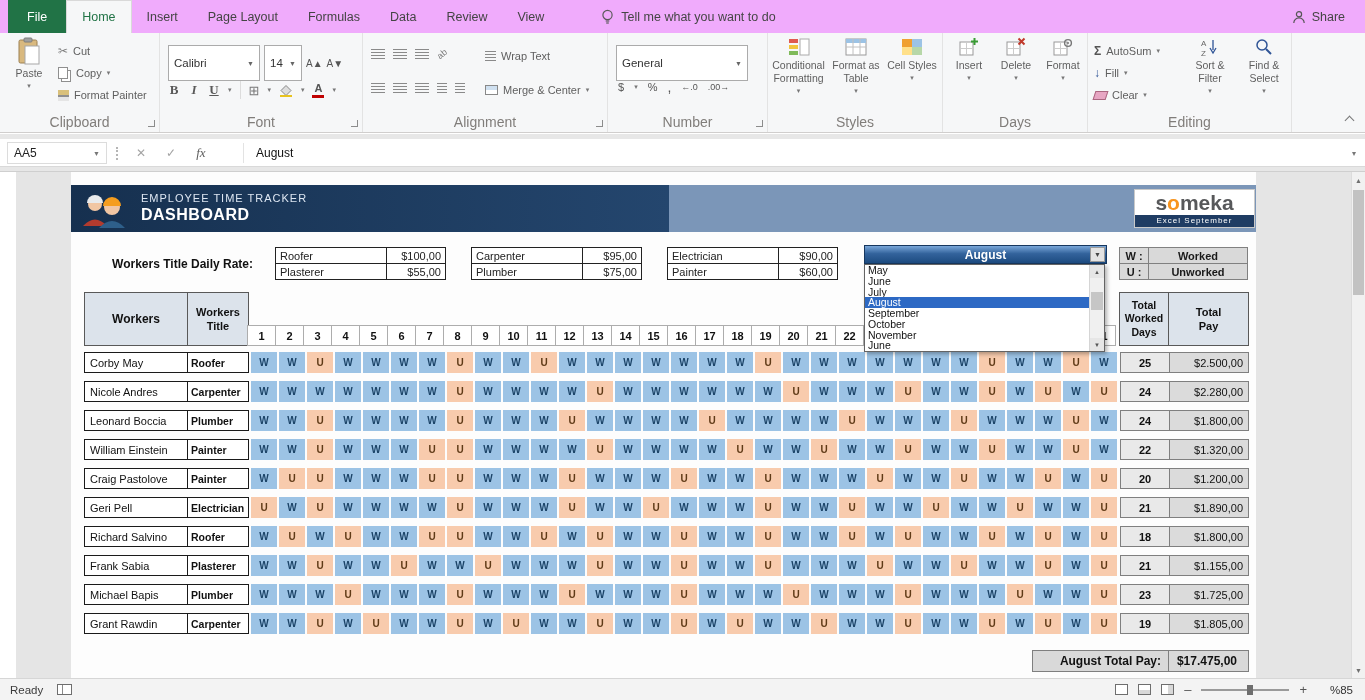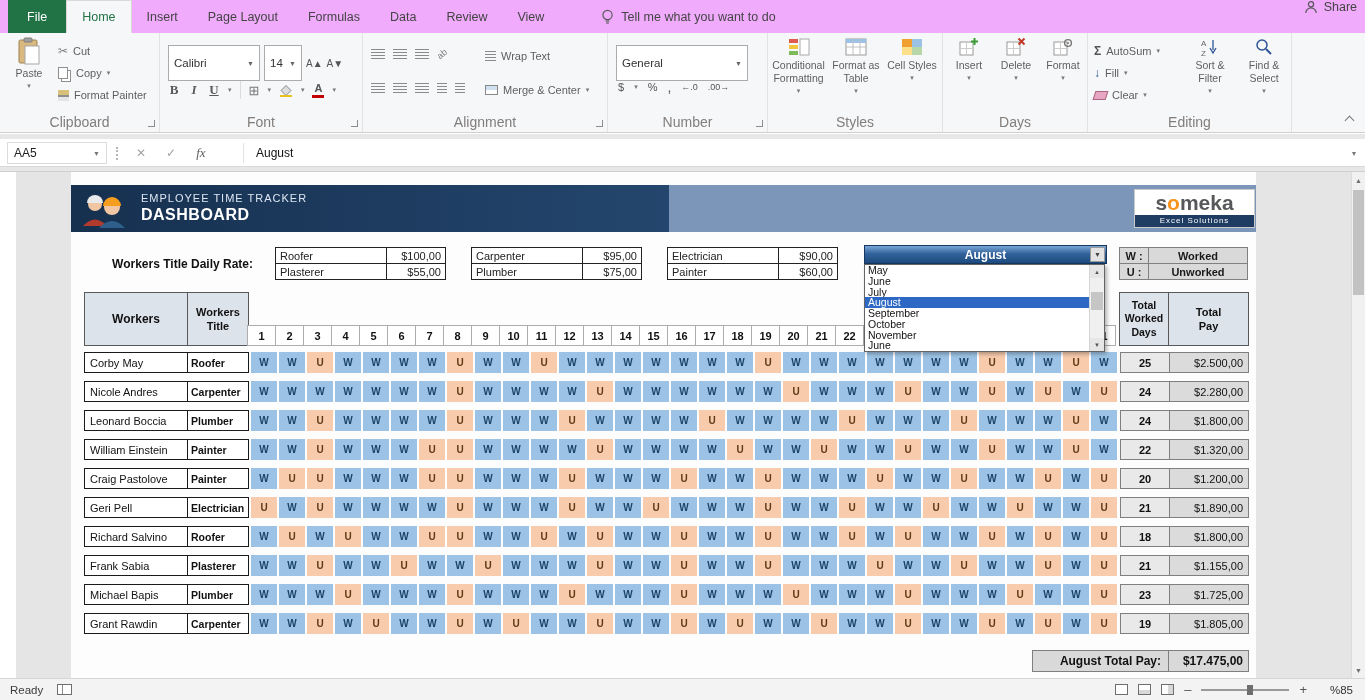--- a/index.html
+++ b/index.html
@@ -6,21 +6,21 @@
 body{background:#fff}
 .app{position:relative;width:1365px;height:700px;background:#fff;font-family:"Liberation Sans",sans-serif;overflow:hidden;color:#222;font-size:12px}
 
 
 .tabrow{position:absolute;top:0;left:0;right:0;height:33px;background:#f0abfc;display:flex;align-items:stretch}
 .tabs{display:flex;margin-left:8px}
 .tab{display:flex;align-items:center;padding:0 15px;font-size:12.5px;color:#444;white-space:nowrap}
 .tab.file-tab{background:#217346;color:#fff;padding:0 19px}
 .tab.active{background:#f6f7f8;border:1px solid #d9d9d9;border-bottom:none;color:#217346}
 .tellme{display:flex;align-items:center;margin-left:42px;color:#454545;font-size:12.5px;gap:7px}
-.share{margin-left:auto;display:flex;align-items:flex-start;gap:6px;padding-right:8px;color:#454545;font-size:12.5px}
+.share{margin-left:auto;display:flex;align-items:center;gap:6px;padding-right:20px;color:#454545;font-size:12.5px}
 
 
 .ribbon{position:absolute;top:33px;left:0;right:0;height:100px;background:#f6f7f8;border-bottom:1px solid #d0cecd;display:flex}
 .group{position:relative;flex:none;border-right:1px solid #e3e3e3;height:100%}
 .glabel{position:absolute;bottom:2px;left:0;right:0;text-align:center;font-size:14px;color:#807d7a}
 .launcher{position:absolute;bottom:5px;right:4px;width:7px;height:7px;border-right:1px solid #8c8c8c;border-bottom:1px solid #8c8c8c}
 .bigbtn{position:absolute;top:4px;display:flex;flex-direction:column;align-items:center;gap:2px;font-size:10.5px;color:#5f5f5f;text-align:center;line-height:1.25}
 .caret{font-size:7px;color:#777}
 .srow{display:flex;align-items:center;gap:5px;height:22px;font-size:11px;color:#5f5f5f;white-space:nowrap}
 .combo{height:36px;background:#fff;border:1px solid #ababab;display:flex;align-items:center;padding:0 5px;font-size:11.5px;color:#333}
@@ -100,21 +100,21 @@
 .rows{position:absolute;left:68px;top:180px}
 .wrow{display:flex;height:21px;margin-bottom:8px}
 .c-name{width:104px;border:1px solid #1a1a1a;background:#fff;font-size:11px;display:flex;align-items:center;padding-left:5px;color:#111}
 .c-title{width:62px;margin-left:-1px;border:1px solid #1a1a1a;background:#fff;font-size:10.5px;font-weight:bold;display:flex;align-items:center;padding-left:3px;color:#111}
 .c-day{width:26px;height:21px;margin-left:2px;display:flex;align-items:center;justify-content:center;font-size:10px;font-weight:bold}
 .c-day.w{background:#9cc3e5;color:#1c4468}
 .c-day.u{background:#f8cbad;color:#5f3a17}
 .c-tdays{width:50px;margin-left:3px;border:1px solid #7f7f7f;background:#e9e9e9;display:flex;align-items:center;justify-content:center;font-size:11px;font-weight:600;color:#111}
 .c-tpay{width:80px;margin-left:-1px;border:1px solid #7f7f7f;background:#dbdbdb;display:flex;align-items:center;justify-content:flex-end;padding-right:5px;font-size:11px;font-weight:normal;color:#111}
 .f-label{position:absolute;left:1016px;top:478px;width:137px;height:22px;background:#d9d9d9;border:1px solid #7f7f7f;display:flex;align-items:center;justify-content:flex-end;padding-right:7px;font-weight:bold;font-size:12px;color:#111}
-.f-value{position:absolute;left:1152px;top:478px;width:81px;height:22px;background:#d9d9d9;border:1px solid #7f7f7f;display:flex;align-items:center;justify-content:flex-end;padding-right:5px;font-weight:bold;font-size:12px;color:#111}
+.f-value{position:absolute;left:1152px;top:478px;width:81px;height:22px;background:#d9d9d9;border:1px solid #7f7f7f;display:flex;align-items:center;justify-content:flex-end;padding-right:11px;font-weight:bold;font-size:12px;color:#111}
 
 
 .vscroll{position:absolute;right:0;top:172px;width:14px;height:506px;background:#f1f1f1;border-left:1px solid #dcdcdc}
 .sb-up,.sb-down{position:absolute;left:0;right:0;height:16px;display:flex;align-items:center;justify-content:center;font-size:7px;color:#6f6f6f}
 .sb-up{top:0}.sb-down{bottom:0}
 .sb-thumb{position:absolute;left:1px;right:1px;top:18px;height:105px;background:#c2c2c2}
 .statusbar{position:absolute;bottom:0;left:0;right:0;height:22px;background:#f3f3f3;border-top:1px solid #d6d6d6;display:flex;align-items:center;font-size:11.5px;color:#3c3c3c}
 .ready{padding-left:10px}
 .macro{width:15px;height:11px;border:1px solid #6e6e6e;background:linear-gradient(90deg,transparent 0 4px,#8a8a8a 4px 5px,transparent 5px 100%),#fff;margin-left:14px}
 .sright{margin-left:auto;display:flex;align-items:center;gap:10px;padding-right:12px}
@@ -413,21 +413,21 @@
           <circle cx="33" cy="17" r="8" fill="#f1c6a3"></circle>
           <path d="M24 16 a9 9 0 0 1 18 0 z" fill="#f59d1e"></path>
           <path d="M20 38 q13 -14 26 0 z" fill="#2e5f8a"></path>
         </svg>
         <div class="dh-sub">EMPLOYEE TIME TRACKER</div>
         <div class="dh-title">DASHBOARD</div>
       </div>
       <div class="dh-right">
         <div class="logo">
           <div class="logo-brand">s<span class="logo-o">o</span>meka</div>
-          <div class="logo-sub">Excel Solutions</div>
+          <div class="logo-sub">Excel September</div>
         </div>
       </div>
     </div>
 
     <div class="rates-label">Workers Title Daily Rate:</div>
     <div>
         <div class="rate-table" style="left: 259px;">
           <div class="rt-row">
             <div class="rt-name">Roofer</div>
             <div class="rt-val">$100,00</div>

